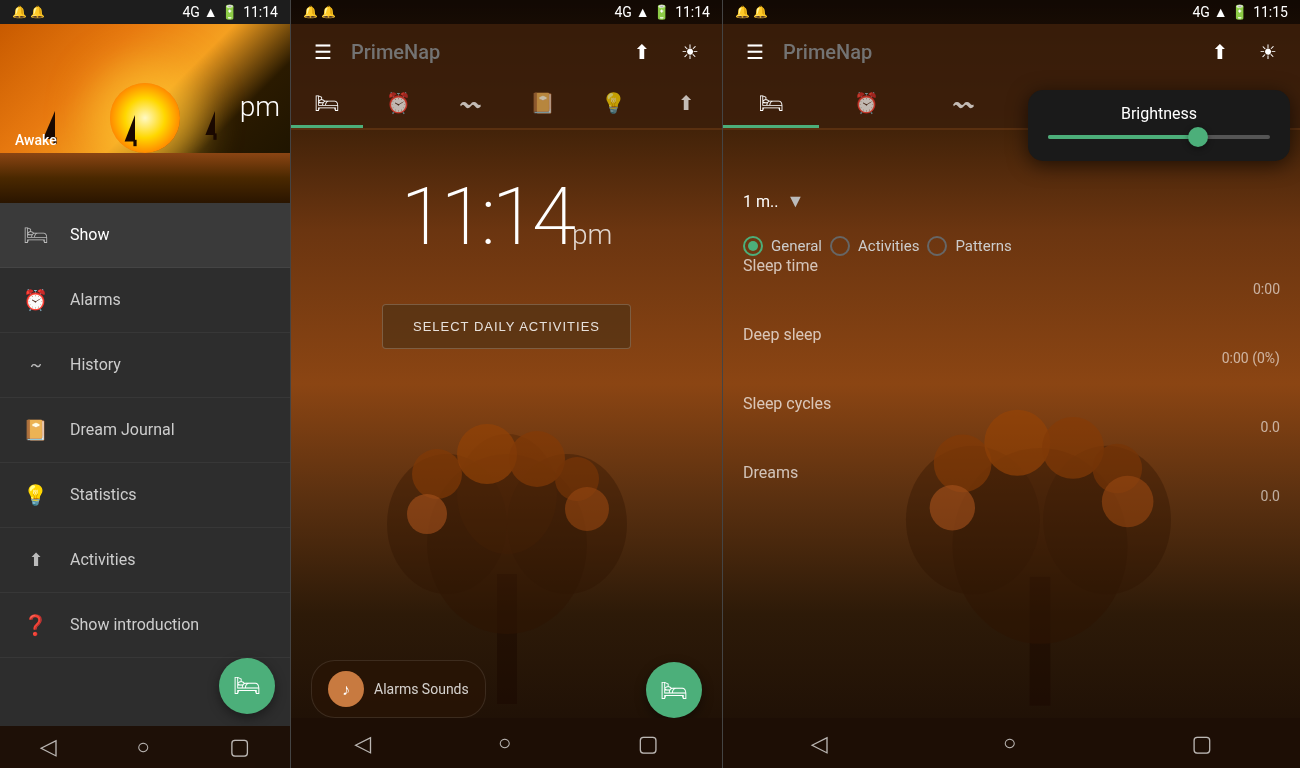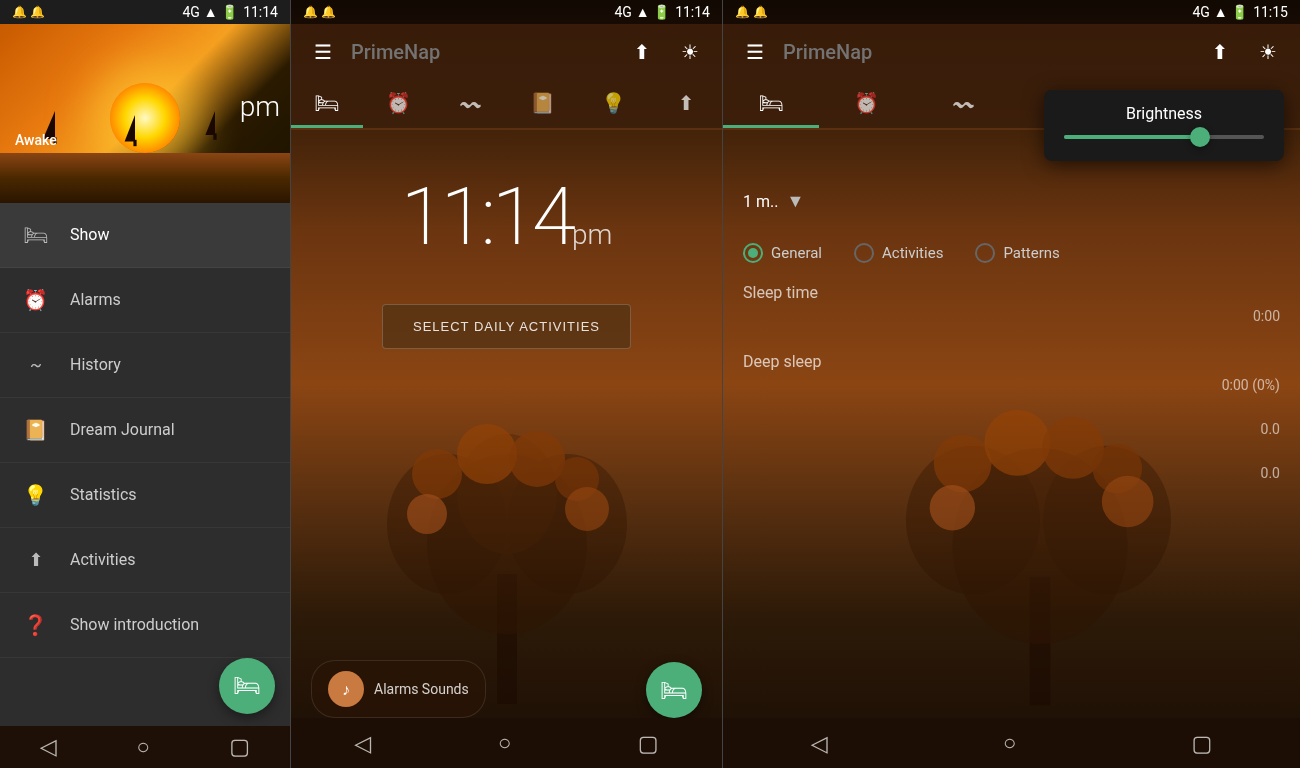--- a/index.html
+++ b/index.html
@@ -353,24 +353,24 @@
       flex-shrink: 0;
     }
 
     .panel-3 .panel-bg {
       background: linear-gradient(180deg, #1a0d05 0%, #3d2008 15%, #6b3510 30%, #8b4513 50%, #5a3010 65%, #2d1a08 80%, #1a0d05 100%);
     }
 
     .brightness-popup {
       position: absolute;
       top: 90px;
-      right: 16px;
-      width: 240px;
+      right: 10px;
+      width: 262px;
       background: #1a1a1a;
-      border-radius: 8px;
+      border-radius: 15px;
       padding: 14px 16px;
       z-index: 10;
       box-shadow: 0 4px 20px rgba(0,0,0,0.6);
     }
 
     .brightness-title {
       color: #fff;
       text-align: center;
       font-size: 16px;
       margin-bottom: 12px;
@@ -404,33 +404,32 @@
 
     .stats-area {
       padding: 60px 20px 20px;
       z-index: 2;
       position: relative;
     }
 
     .duration-selector {
       display: flex;
       align-items: center;
-      margin-bottom: 31px;
+      margin-bottom: 24px;
     }
 
     .duration-value {
       color: #fff;
       font-size: 16px;
       margin-right: 8px;
     }
 
     .radio-group {
       display: flex;
-      gap: 32px;
-      margin-bottom: 20px;
+      gap: 8px;
     }
 
     .radio-item {
       display: flex;
       align-items: center;
       gap: 8px;
       color: #ccc;
       font-size: 15px;
       cursor: pointer;
     }
@@ -731,24 +730,26 @@
         <div class="stat-label">Sleep time</div>
         <div class="stat-value">0:00</div>
       </div>
 
       <div class="stat-item">
         <div class="stat-label">Deep sleep</div>
         <div class="stat-value">0:00 (0%)</div>
       </div>
 
       <div class="stat-item">
+        <div class="stat-label">Sleep cycles</div>
         <div class="stat-value">0.0</div>
       </div>
 
       <div class="stat-item">
+        <div class="stat-label">Dreams</div>
         <div class="stat-value">0.0</div>
       </div>
     </div>
 
     <div style="flex:1;"></div>
 
     <div class="nav-bar">
       <span class="nav-bar-icon">◁</span>
       <span class="nav-bar-icon">○</span>
       <span class="nav-bar-icon">▢</span>

